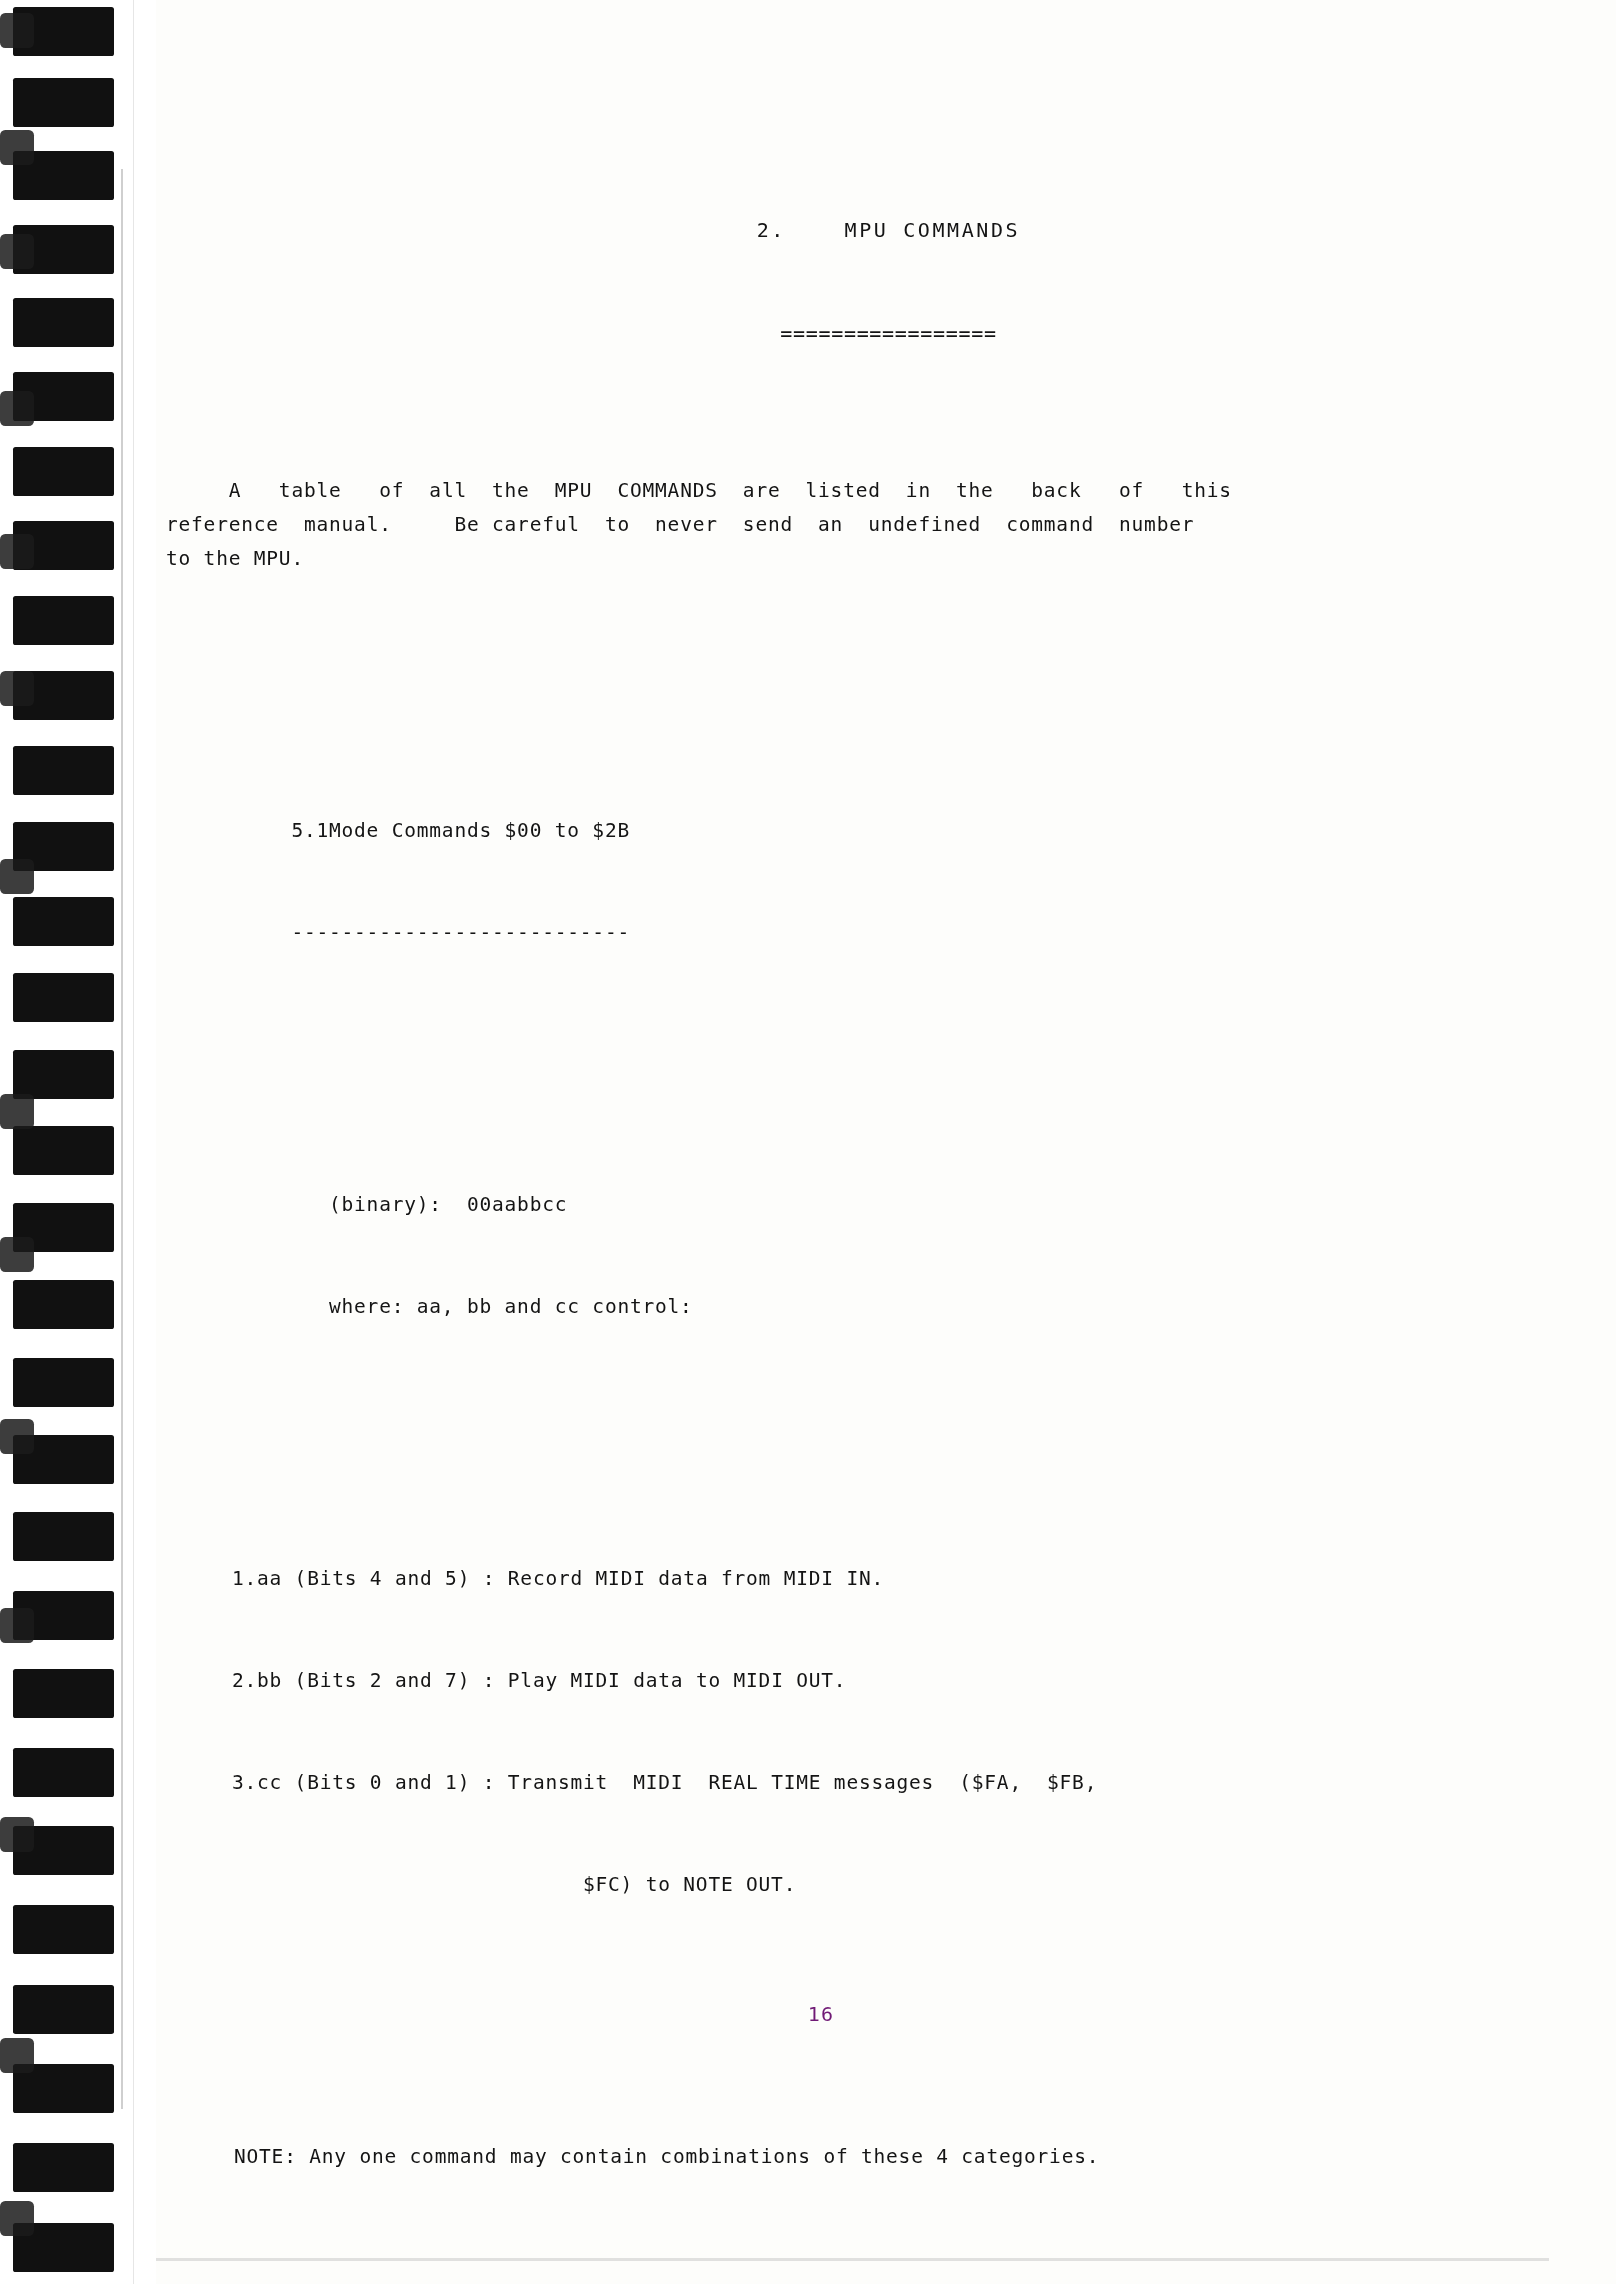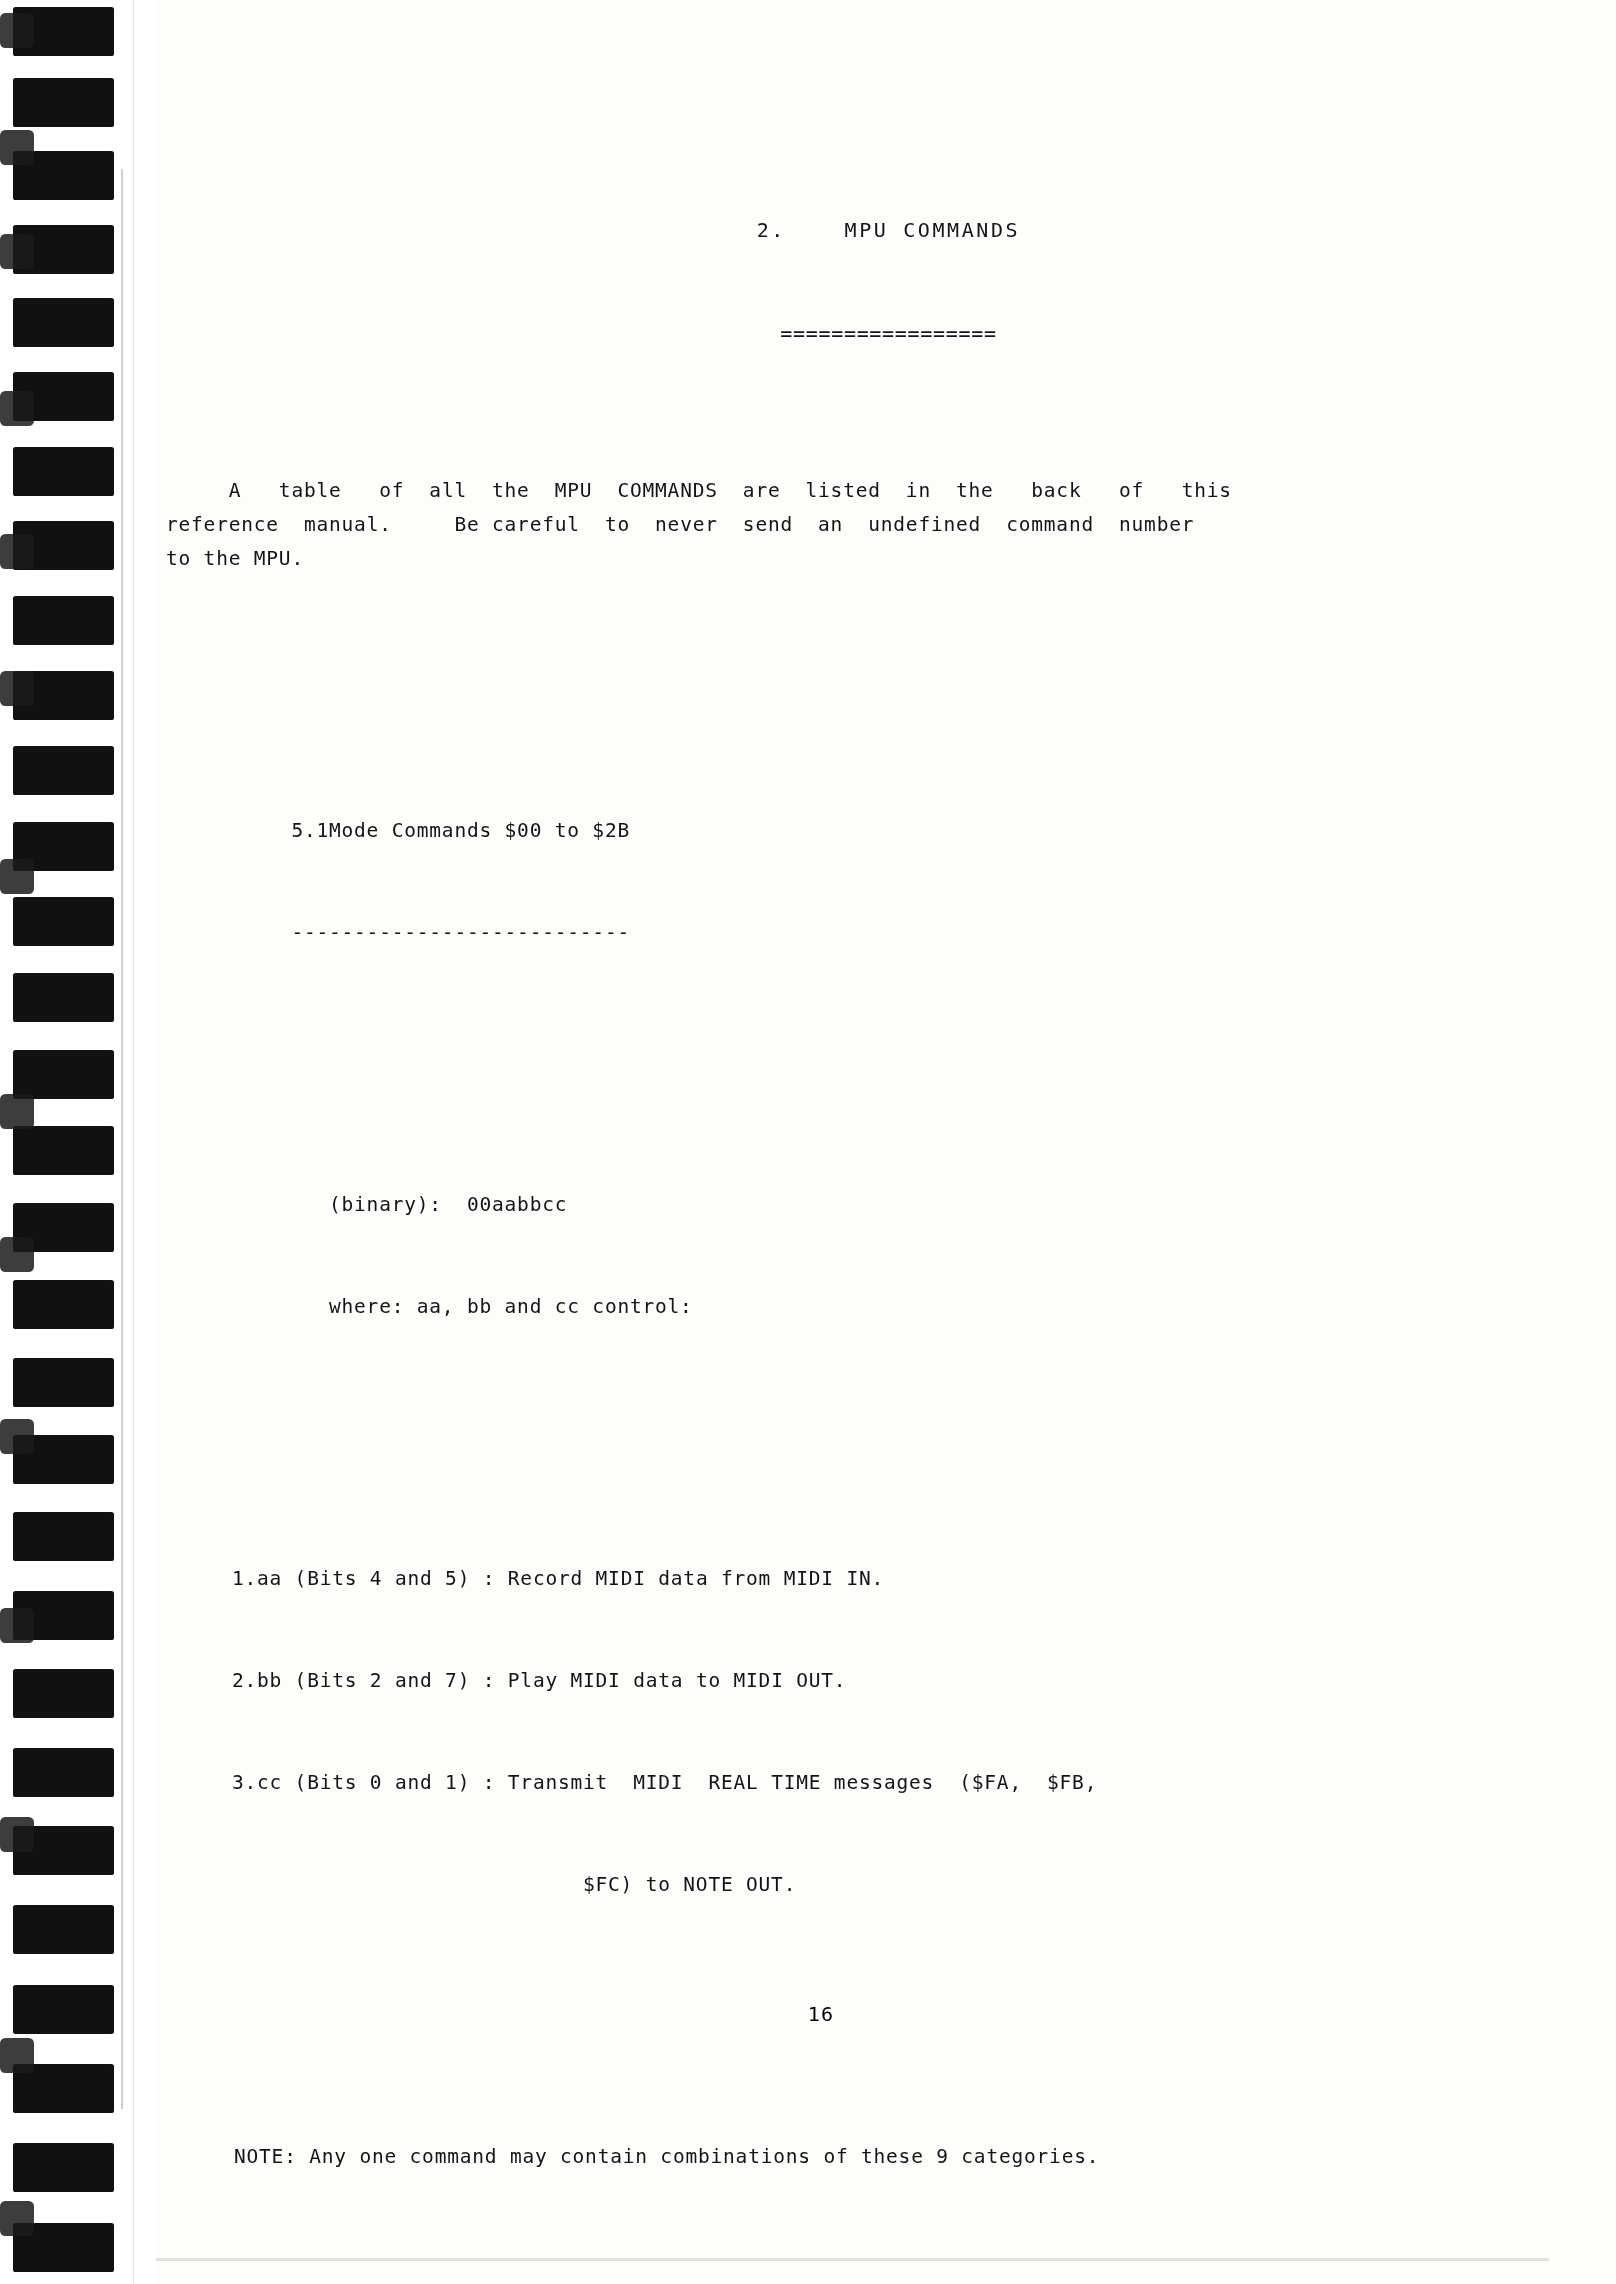--- a/index.html
+++ b/index.html
@@ -116,21 +116,21 @@
   .hang .body   { flex: 1 1 auto; text-align: justify; }
 
   .folio {
     position: absolute;
     left: 0;
     top: 2002px;
     width: 1616px;
     text-align: center;
     font-family: "DejaVu Sans Mono", monospace;
     font-size: 20px;
-    color: #000000;
+    color: #701a75;
     letter-spacing: 1.3px;
     padding-left: 26px;
     box-sizing: border-box;
   }
 </style>
 </head>
 <body>
 
 <div class="page">
 
@@ -228,21 +228,21 @@
       <span class="marker" style="flex-basis:91px;">3.</span>
       <span class="body">cc (Bits 0 and 1) : Transmit  MIDI  REAL TIME messages  ($FA,  $FB,</span>
     </div>
     <div class="hang">
       <span class="marker" style="flex-basis:417px;"></span>
       <span>$FC) to NOTE OUT.</span>
     </div>
 
     <div class="blank"></div>
 
-    <div class="indent-4">NOTE: Any one command may contain combinations of these 9 categories.</div>
+    <div class="indent-4">NOTE: Any one command may contain combinations of these 4 categories.</div>
 
     
     
 
     
     
 
     
 
     

